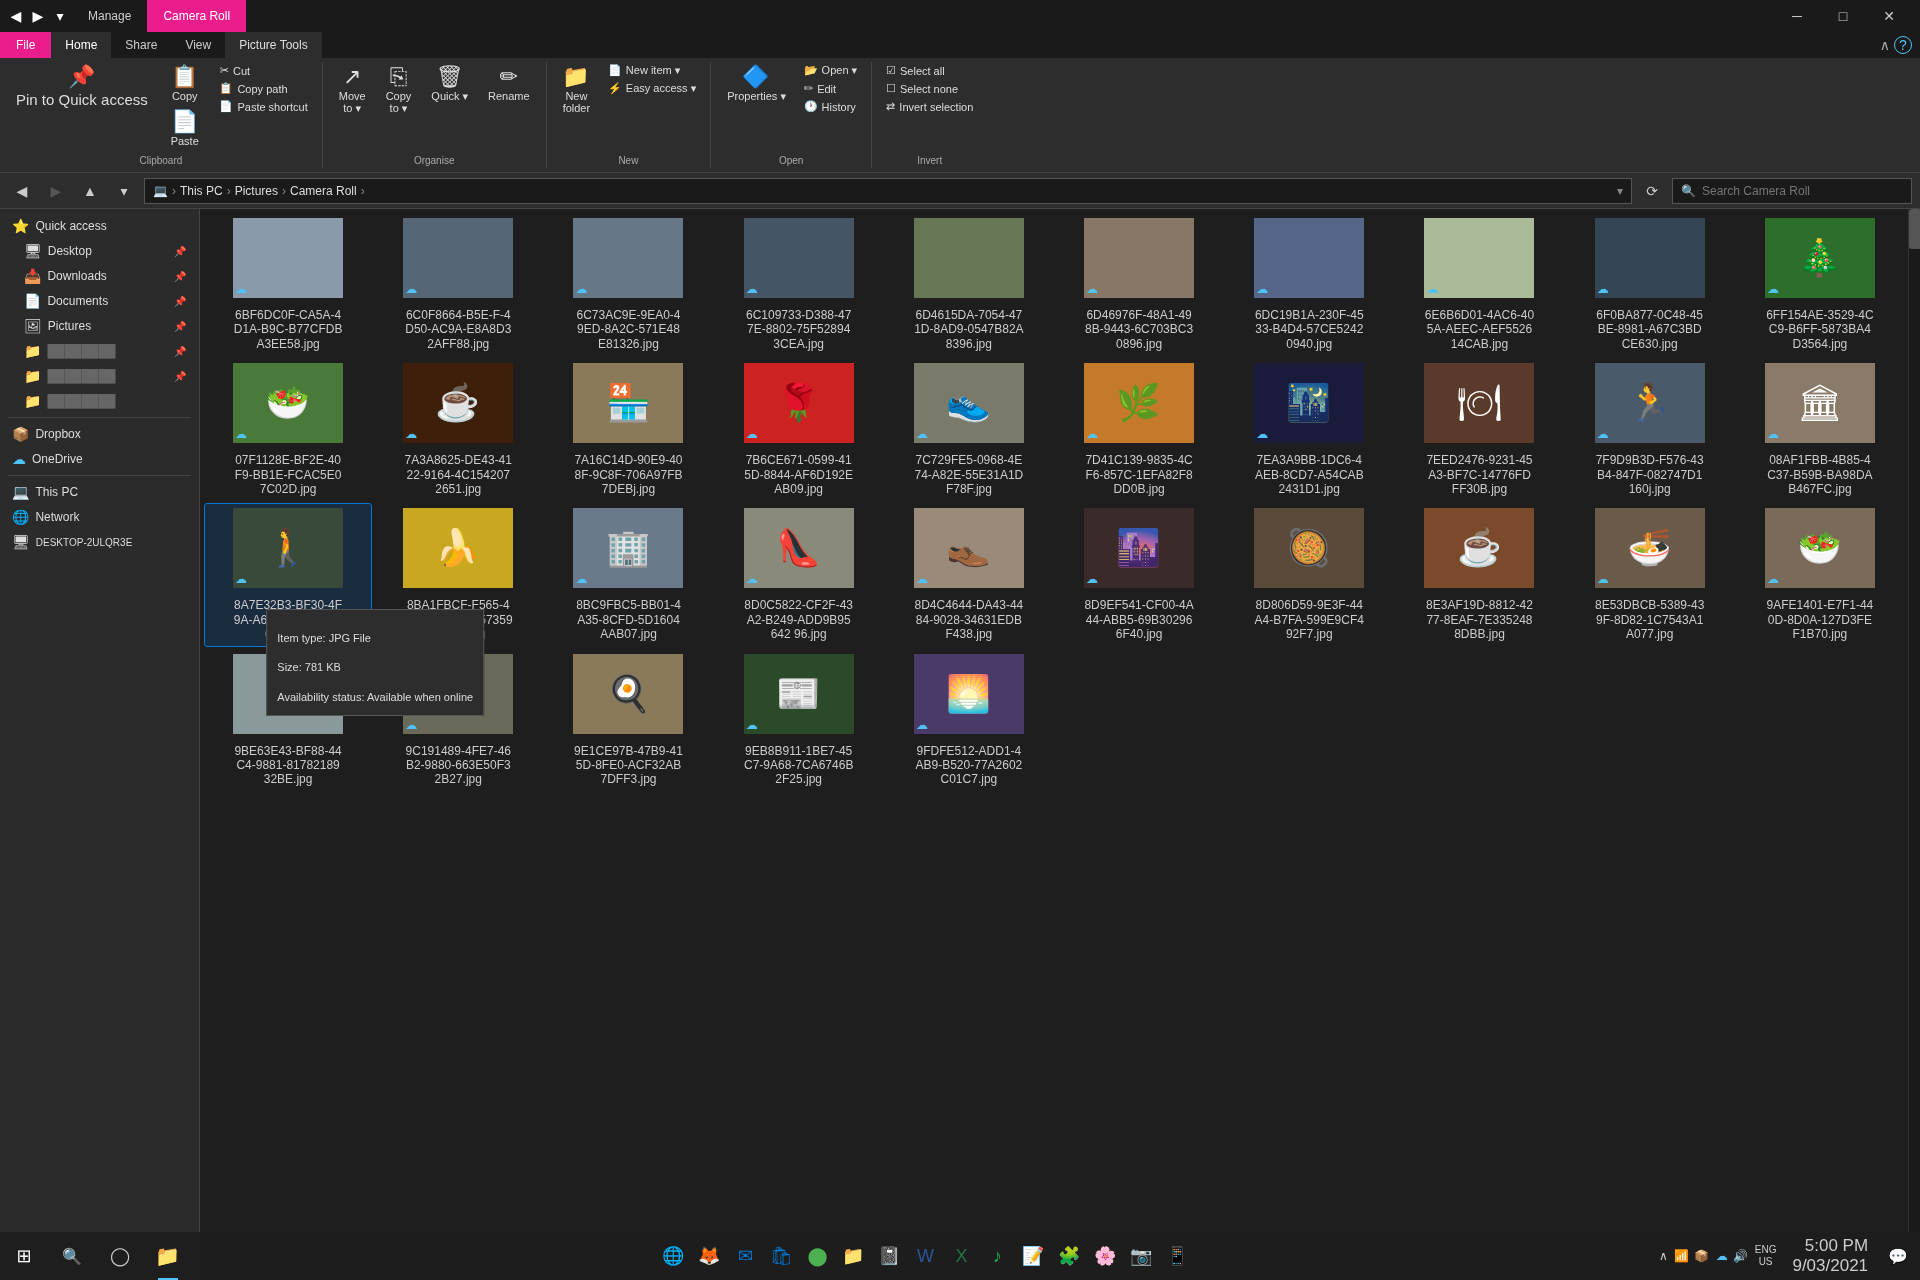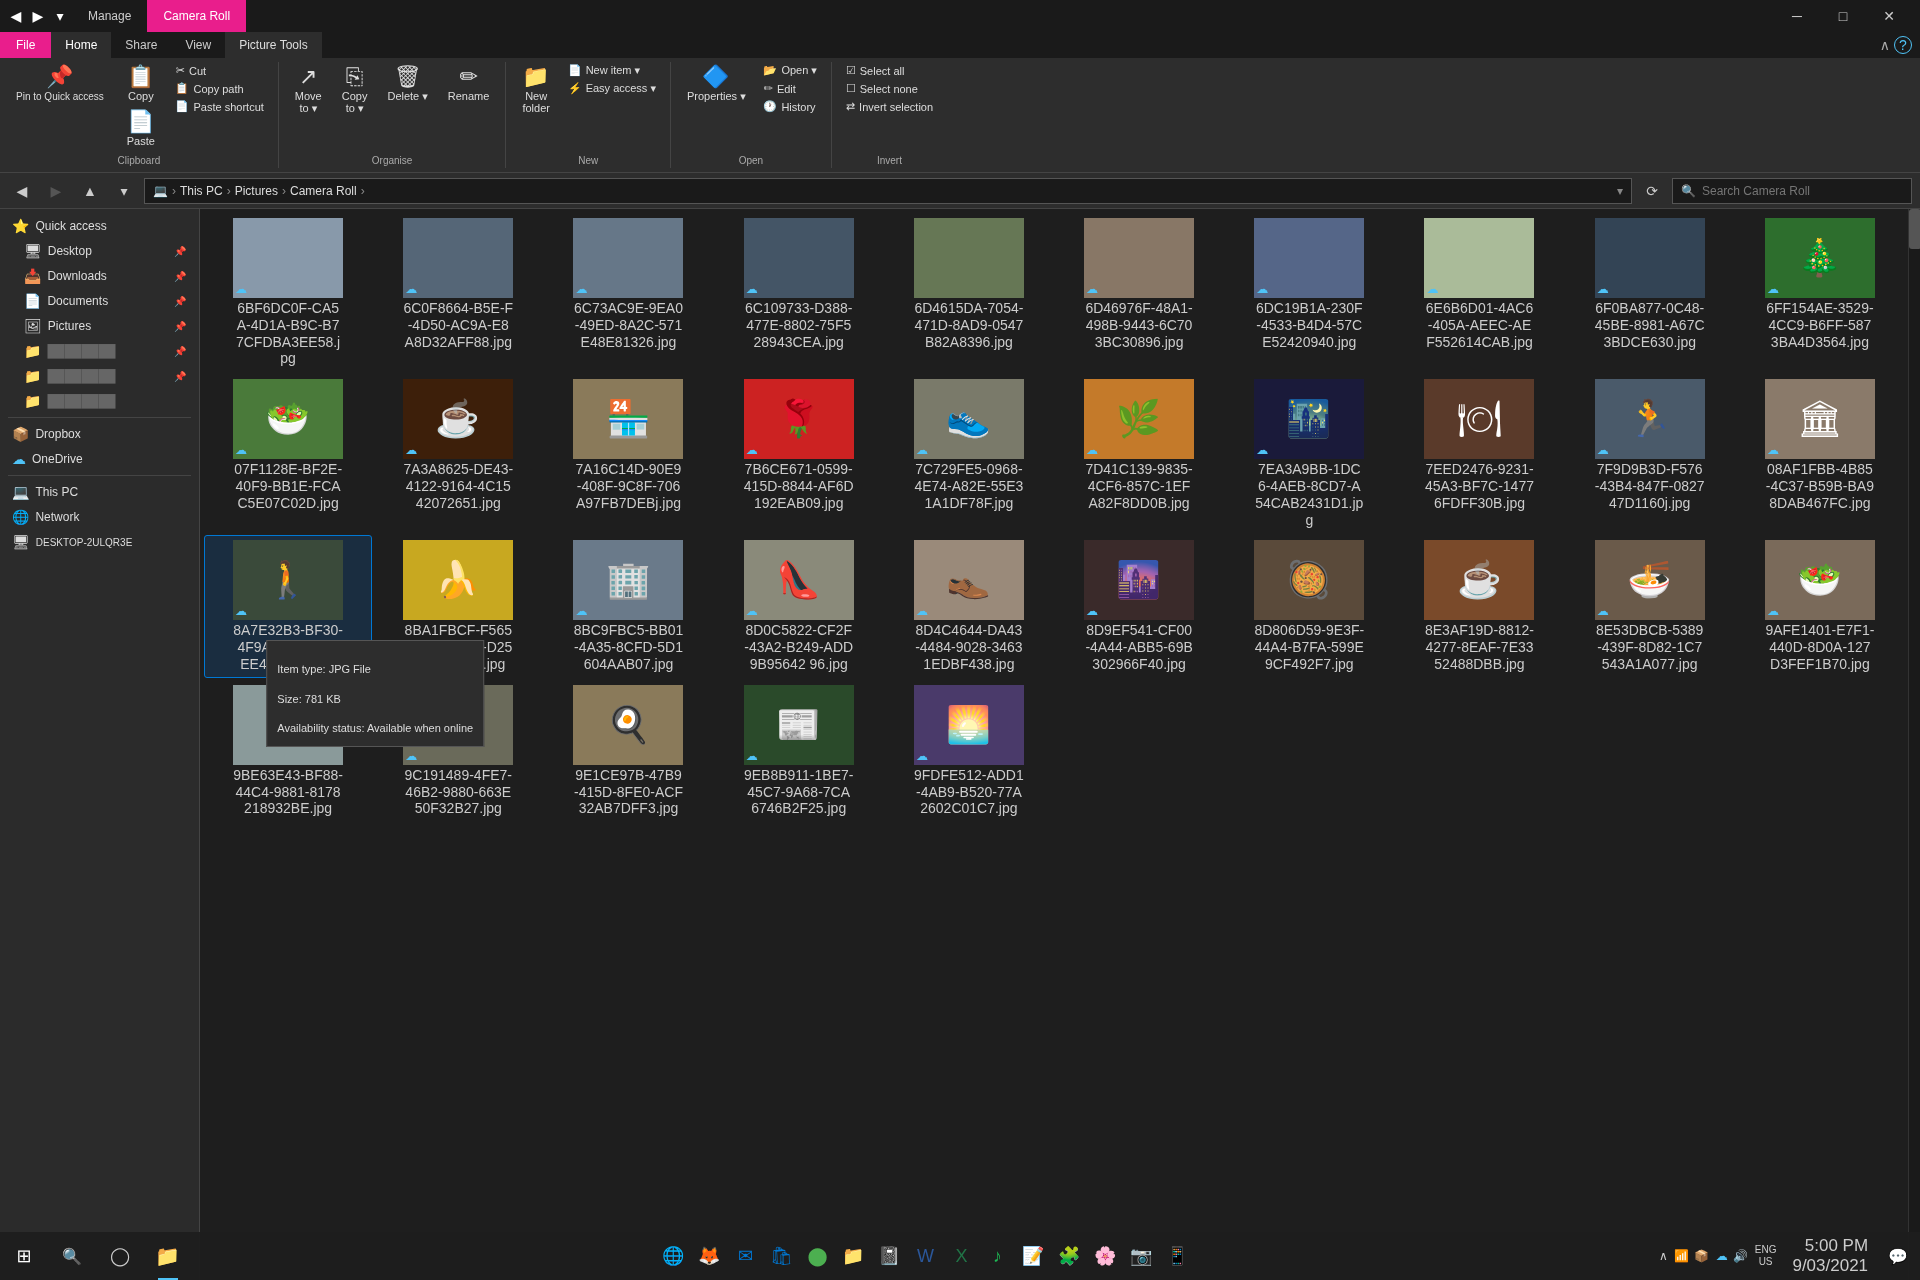--- a/index.html
+++ b/index.html
@@ -239,27 +239,27 @@
       overflow: hidden;
       position: relative;
     }
     .cloud-icon {
       position: absolute;
       bottom: 2px; left: 2px;
       font-size: 12px;
       color: #4fc3f7;
     }
     .file-name {
-      font-size: 14px;
+      font-size: 12px;
       color: #ccc;
       text-align: center;
       max-width: 110px;
       word-break: break-all;
       line-height: 1.2;
-      margin-top: 2px;
+      margin-top: 10px;
     }
 
     
     .tooltip {
       position: absolute;
       background: #2d2d2d;
       border: 1px solid #555;
       padding: 8px 10px;
       font-size: 11px;
       color: #ddd;
@@ -357,21 +357,21 @@
       <div style="cursor:pointer;color:#4fc3f7;font-size:14px;border:1px solid #4fc3f7;width:18px;height:18px;display:flex;align-items:center;justify-content:center;border-radius:50%;">?</div>
     </div>
   </div>
 
   <div class="ribbon-content">
 
     <div class="ribbon-group">
       <div class="ribbon-group-items">
         <div class="ribbon-btn">
           <span class="icon">📌</span>
-          <span style="font-size:10px;line-height:1.3;">Pin to Quick
+          <span style="font-size:15px;line-height:1.3;">Pin to Quick
 access</span>
         </div>
         <div style="display:flex;flex-direction:column;gap:1px;align-items:flex-start;">
           <div class="ribbon-btn-large">
             <span class="icon" style="font-size:22px;">📋</span>
             <span>Copy</span>
           </div>
           <div class="ribbon-btn-large">
             <span class="icon" style="font-size:22px;">📄</span>
             <span>Paste</span>
@@ -400,21 +400,21 @@
         <div class="ribbon-btn">
           <span class="icon">↗</span>
           <span>Move<br>to ▾</span>
         </div>
         <div class="ribbon-btn">
           <span class="icon">⎘</span>
           <span>Copy<br>to ▾</span>
         </div>
         <div class="ribbon-btn">
           <span class="icon">🗑</span>
-          <span>Delete ▾</span>
+          <span>Quick ▾</span>
         </div>
         <div class="ribbon-btn">
           <span class="icon">✏</span>
           <span>Rename</span>
         </div>
       </div>
       <div class="ribbon-group-label">Organise</div>
     </div>
 
     <div class="ribbon-group">

